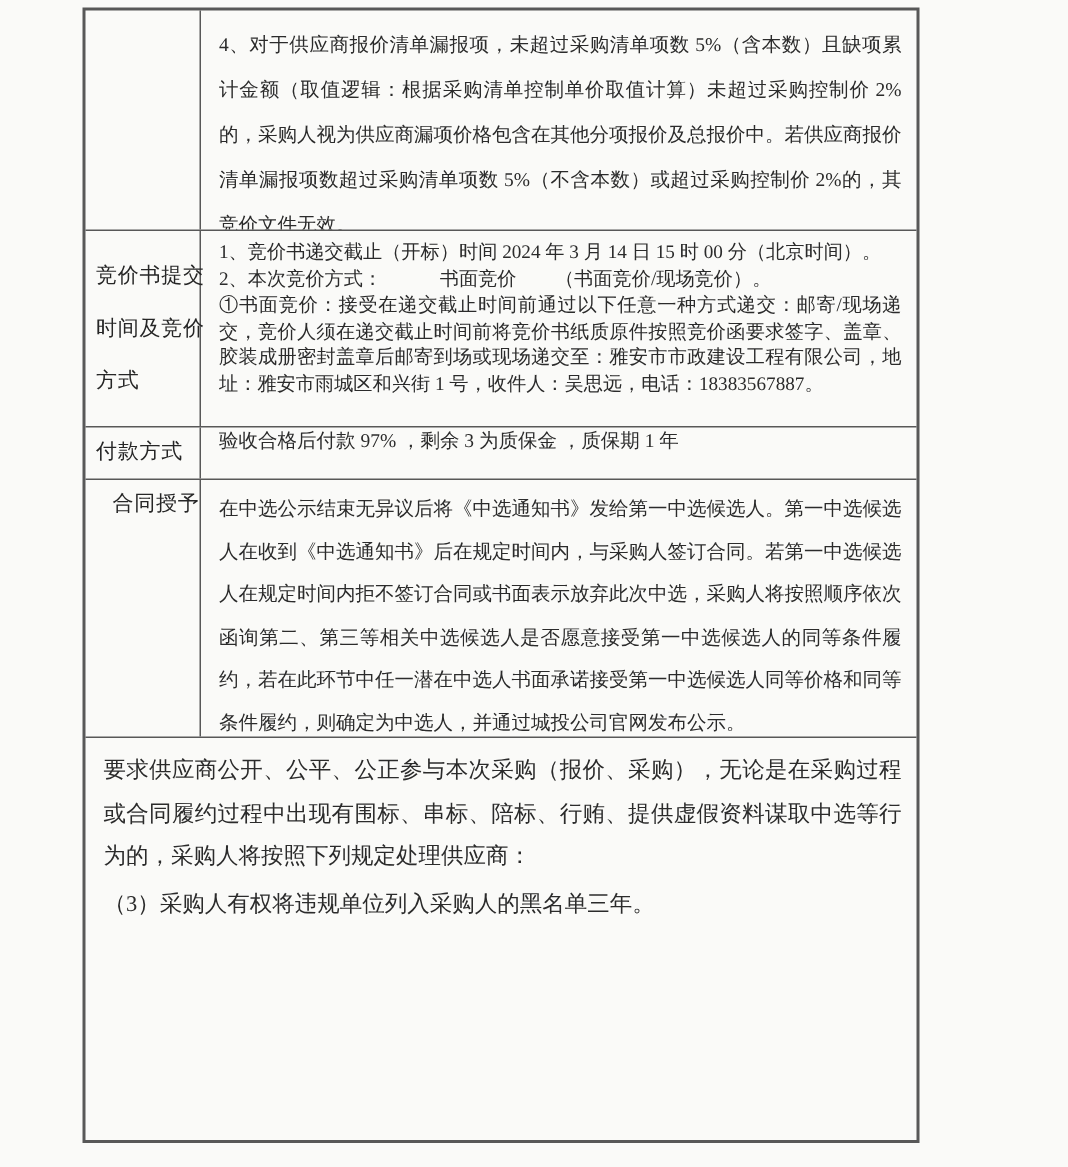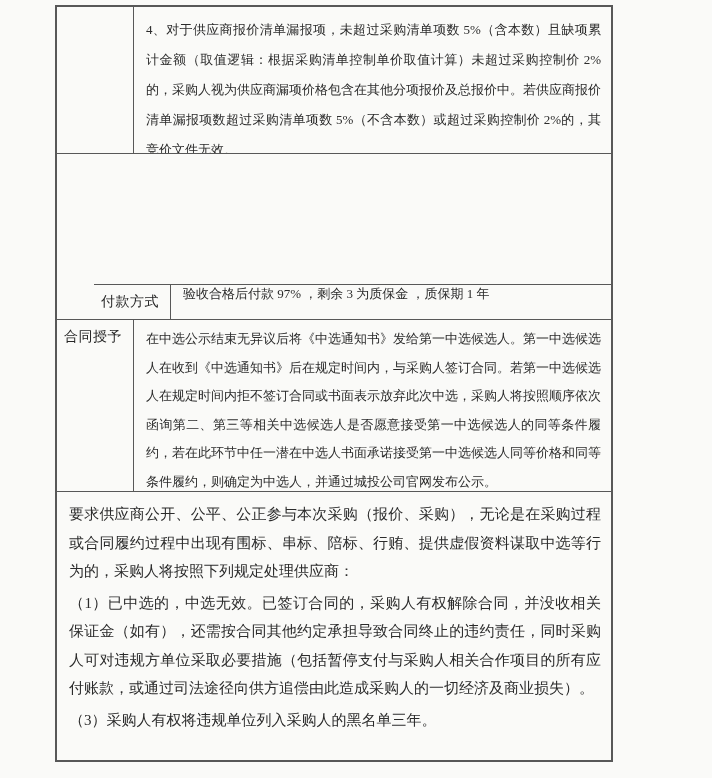--- a/index.html
+++ b/index.html
@@ -25,39 +25,40 @@
     box-sizing: border-box;
     background: transparent;
   }
   .row {
     display: flex;
     box-sizing: border-box;
     border-top: 1px solid #585858;
   }
   .row.r0 { border-top: none; height: 146px; }
   .row.r1 { height: 131px; }
-  .row.r2 { height: 35px; margin-left: 37px; }
+  .row.r2 { height: 35px; }
   .row.r3 { height: 172px; }
   .row.r4 { height: 269px; }
 
   .cell-label {
     flex: 0 0 77px;
     width: 77px;
     border-right: 1px solid #585858;
     box-sizing: border-box;
     display: flex;
     flex-direction: column;
     justify-content: center;
     padding-left: 7px;
     font-size: 14px;
     color: #262626;
   }
   .r3 .cell-label {
     justify-content: flex-start;
     padding-top: 8px;
+    align-items: flex-end;
   }
   .lbl-line {
     display: block;
     line-height: 35px;
     white-space: nowrap;
     letter-spacing: 0.5px;
   }
   .r2 .lbl-line, .r3 .lbl-line, .r4 .lbl-line { line-height: 18px; }
 
   .cell-content {
@@ -84,20 +85,30 @@
   <div class="doc-table">
 
     <div class="row r0">
       <div class="cell-label"></div>
       <div class="cell-content">
         <p>4、对于供应商报价清单漏报项，未超过采购清单项数 5%（含本数）且缺项累计金额（取值逻辑：根据采购清单控制单价取值计算）未超过采购控制价 2%的，采购人视为供应商漏项价格包含在其他分项报价及总报价中。若供应商报价清单漏报项数超过采购清单项数 5%（不含本数）或超过采购控制价 2%的，其竞价文件无效。</p>
       </div>
     </div>
 
     <div class="row r1">
+      <div class="cell-label">
+        <span class="lbl-line">竞价书提交</span>
+        <span class="lbl-line">时间及竞价</span>
+        <span class="lbl-line">方式</span>
+      </div>
+      <div class="cell-content">
+        <p>1、竞价书递交截止（开标）时间 2024 年 3 月 14 日 15 时 00 分（北京时间）。</p>
+        <p>2、本次竞价方式：　　　书面竞价　　（书面竞价/现场竞价）。</p>
+        <p>①书面竞价：接受在递交截止时间前通过以下任意一种方式递交：邮寄/现场递交，竞价人须在递交截止时间前将竞价书纸质原件按照竞价函要求签字、盖章、胶装成册密封盖章后邮寄到场或现场递交至：雅安市市政建设工程有限公司，地址：雅安市雨城区和兴街 1 号，收件人：吴思远，电话：18383567887。</p>
+      </div>
     </div>
 
     <div class="row r2">
       <div class="cell-label">
         <span class="lbl-line">付款方式</span>
       </div>
       <div class="cell-content">
         <p>验收合格后付款 97% ，剩余 3 为质保金 ，质保期 1 年</p>
       </div>
     </div>
@@ -107,19 +118,18 @@
         <span class="lbl-line">合同授予</span>
       </div>
       <div class="cell-content">
         <p>在中选公示结束无异议后将《中选通知书》发给第一中选候选人。第一中选候选人在收到《中选通知书》后在规定时间内，与采购人签订合同。若第一中选候选人在规定时间内拒不签订合同或书面表示放弃此次中选，采购人将按照顺序依次函询第二、第三等相关中选候选人是否愿意接受第一中选候选人的同等条件履约，若在此环节中任一潜在中选人书面承诺接受第一中选候选人同等价格和同等条件履约，则确定为中选人，并通过城投公司官网发布公示。</p>
       </div>
     </div>
 
     <div class="row r4">
       <div class="cell-content">
         <p>要求供应商公开、公平、公正参与本次采购（报价、采购），无论是在采购过程或合同履约过程中出现有围标、串标、陪标、行贿、提供虚假资料谋取中选等行为的，采购人将按照下列规定处理供应商：</p>
-        <p>（1）已中选的，中选无效。已签订合同的，采购人有权解除合同，并没收相关保证金（如有），还需按合同其他约定承担导致合同终止的违约责任，同时采购人可对违规方单位采取必要措施（包括暂停支付与采购人相关合作项目的所有应付账款，或通过司法途径向供方追偿由此造成采购人的一切经济及商业损失）。</p>
         <p>（3）采购人有权将违规单位列入采购人的黑名单三年。</p>
       </div>
     </div>
 
   </div>
 </div>
 
 </body></html>

